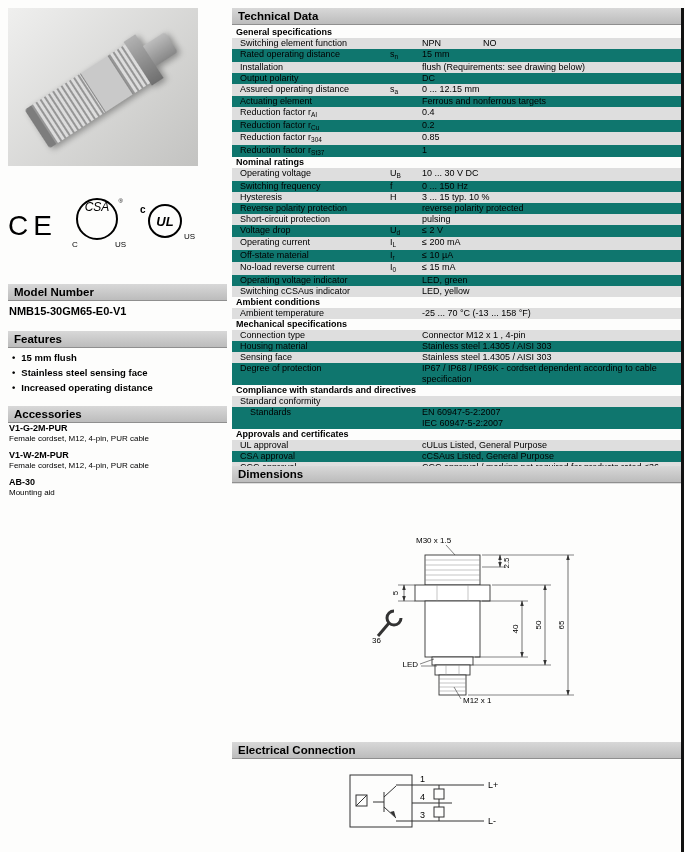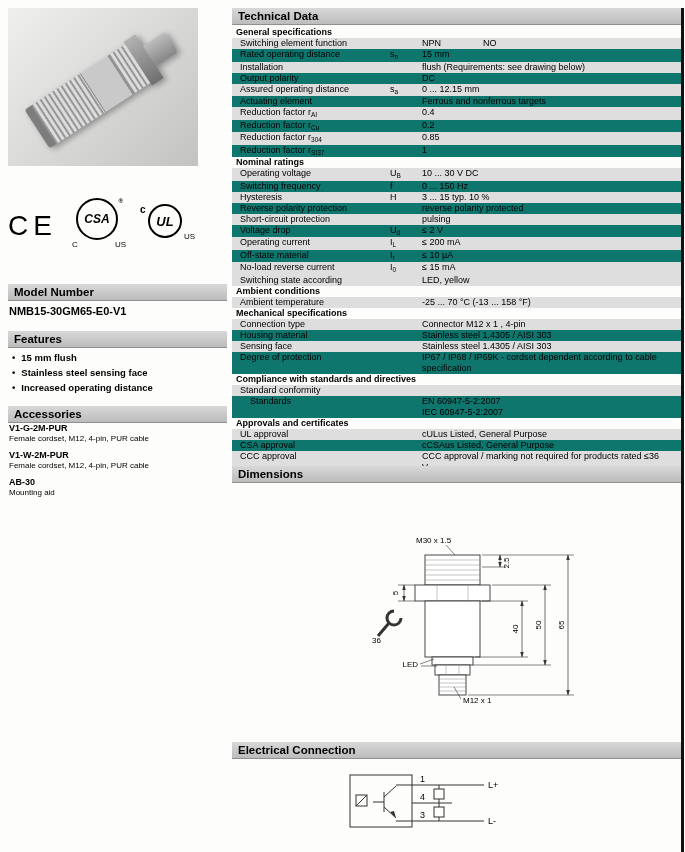--- a/index.html
+++ b/index.html
@@ -18,21 +18,21 @@
   .s-face{width:8px;height:46px;background:#7d7d7d;border-radius:3px 0 0 3px}
   .s-thread{height:46px;background:repeating-linear-gradient(90deg,#969696 0 2px,#dcdcdc 2px 5px)}
   .t1{width:58px}.t2{width:20px}
   .s-label{width:34px;height:46px;background:#c9c9c9;border-left:1px solid #8a8a8a;border-right:1px solid #8a8a8a}
   .s-hex{width:14px;height:52px;background:linear-gradient(#b2b2b2,#6f6f6f)}
   .s-conn{width:26px;height:24px;background:linear-gradient(#bdbdbd,#878787);border-radius:0 3px 3px 0}
 
   .marks{position:absolute;left:8px;top:196px;width:219px;height:60px}
   .ce{position:absolute;left:0;top:14px;font-size:28px;letter-spacing:5px;font-weight:400}
   .csa{position:absolute;left:64px;top:0;width:56px;height:58px}
-  .csa-circle{position:absolute;left:4px;top:2px;width:42px;height:42px;border:2.5px solid #000;border-radius:50%;display:flex;align-items:center;justify-content:center;font-weight:bold;font-style:italic;font-size:12px}
+  .csa-circle{position:absolute;left:4px;top:2px;width:42px;height:42px;border:2.5px solid #000;border-radius:50%;display:flex;justify-content:center;font-weight:normal;font-style:italic;font-size:12px}
   .csa .reg{position:absolute;right:-7px;top:-2px;font-size:6px;font-style:normal}
   .csa-c{position:absolute;left:0;top:44px;font-size:8px}
   .csa-us{position:absolute;right:2px;top:44px;font-size:8px}
   .ul{position:absolute;left:132px;top:6px;width:54px;height:50px}
   .ul-c{position:absolute;left:0;top:2px;font-size:10px;font-weight:bold}
   .ul-circle{position:absolute;left:8px;top:2px;width:34px;height:34px;border:2px solid #000;border-radius:50%;display:flex;align-items:center;justify-content:center;font-weight:bold;font-style:italic;font-size:13px}
   .ul-us{position:absolute;left:44px;top:30px;font-size:8px}
 
   .model-bar{top:284px}
   .model-value{position:absolute;left:9px;top:305px;font-weight:bold;font-size:11px}
@@ -225,22 +225,27 @@
       <div class="trow even">
         <div class="lbl">Off-state material</div>
         <div class="sym">I<sub>r</sub></div>
         <div class="val">≤ 10 µA</div>
       </div>
       <div class="trow odd">
         <div class="lbl">No-load reverse current</div>
         <div class="sym">I<sub>0</sub></div>
         <div class="val">≤ 15 mA</div>
       </div>
-      <div class="trow odd">
-        <div class="lbl">Switching state according</div>
+      <div class="trow even">
+        <div class="lbl">Operating voltage indicator</div>
+        <div class="sym"></div>
+        <div class="val">LED, green</div>
+      </div>
+      <div class="trow odd">
+        <div class="lbl">Switching cCSAus indicator</div>
         <div class="sym"></div>
         <div class="val">LED, yellow</div>
       </div>
       <div class="tsec">Ambient conditions</div>
       <div class="trow odd">
         <div class="lbl">Ambient temperature</div>
         <div class="sym"></div>
         <div class="val">-25 ... 70 °C (-13 ... 158 °F)</div>
       </div>
       <div class="tsec">Mechanical specifications</div>

